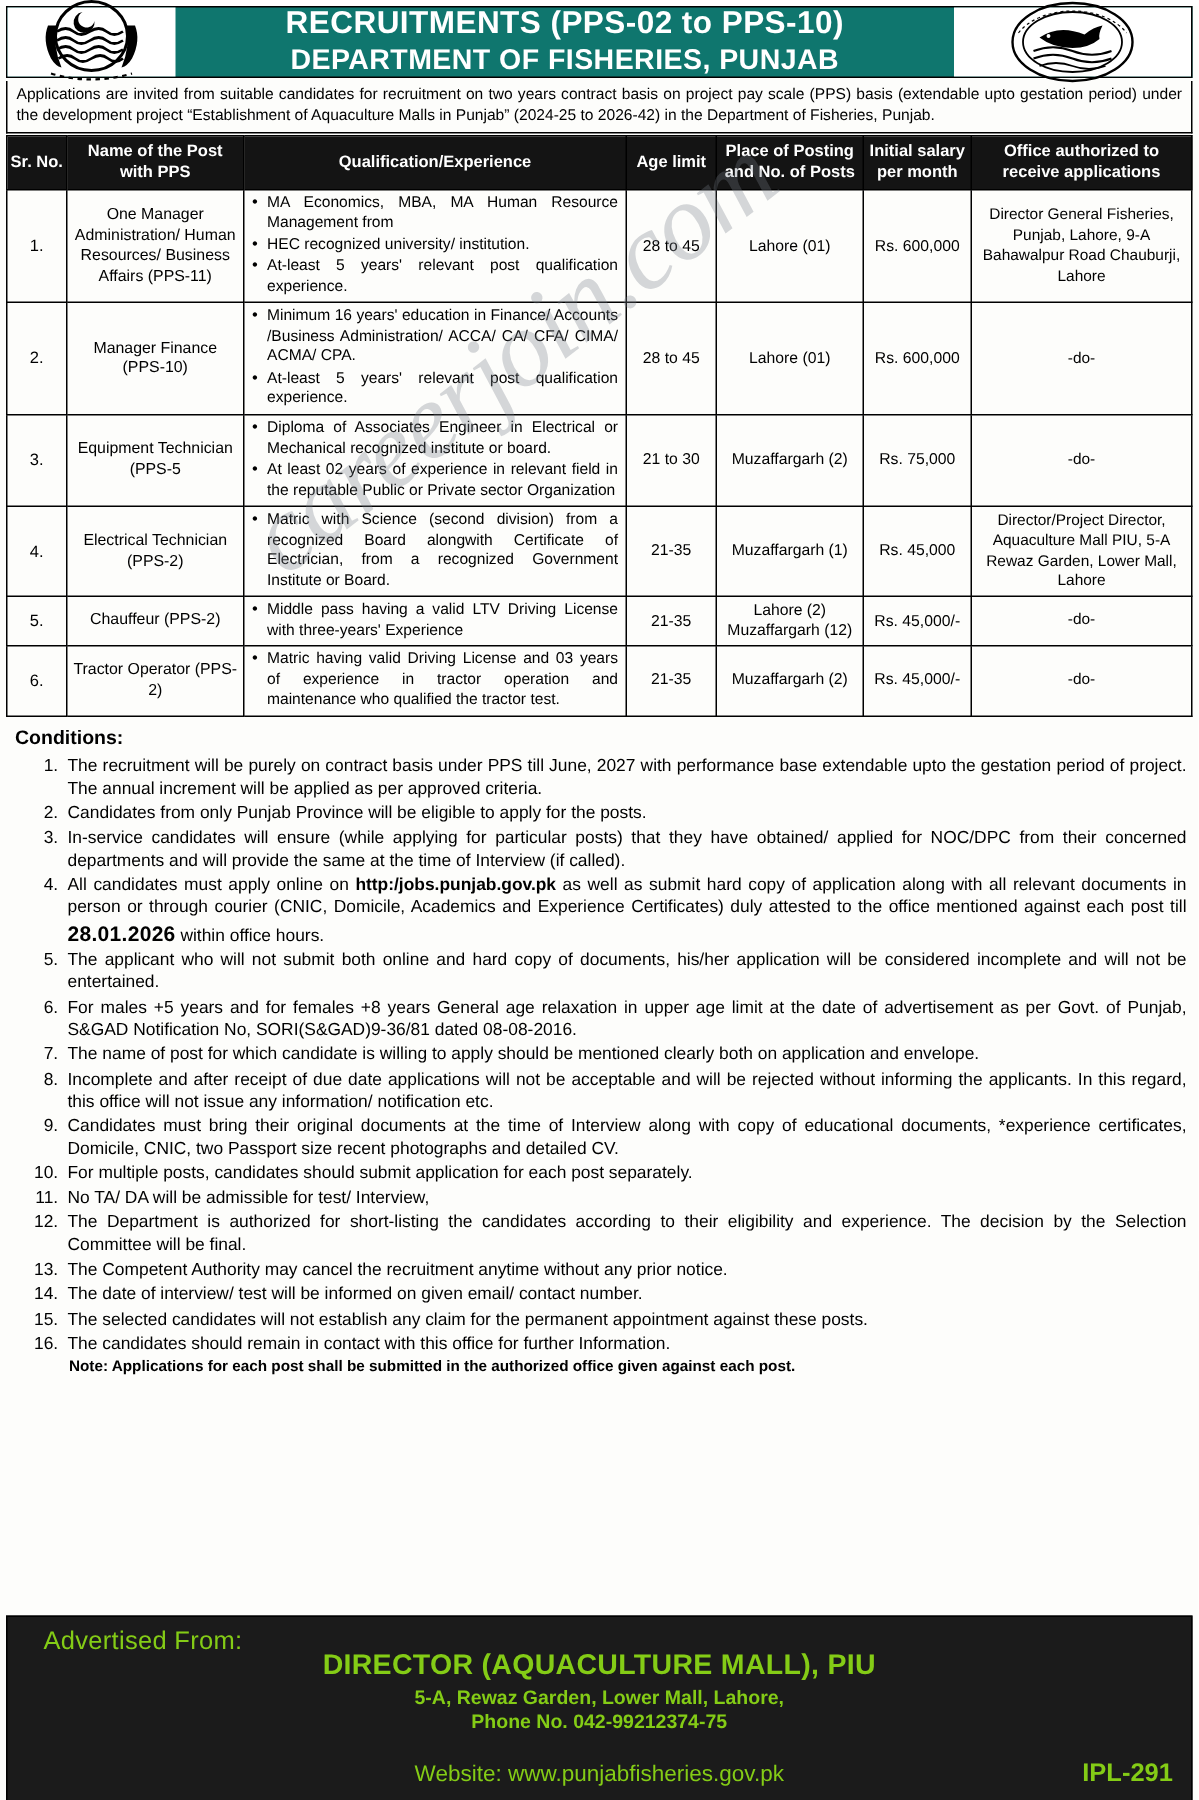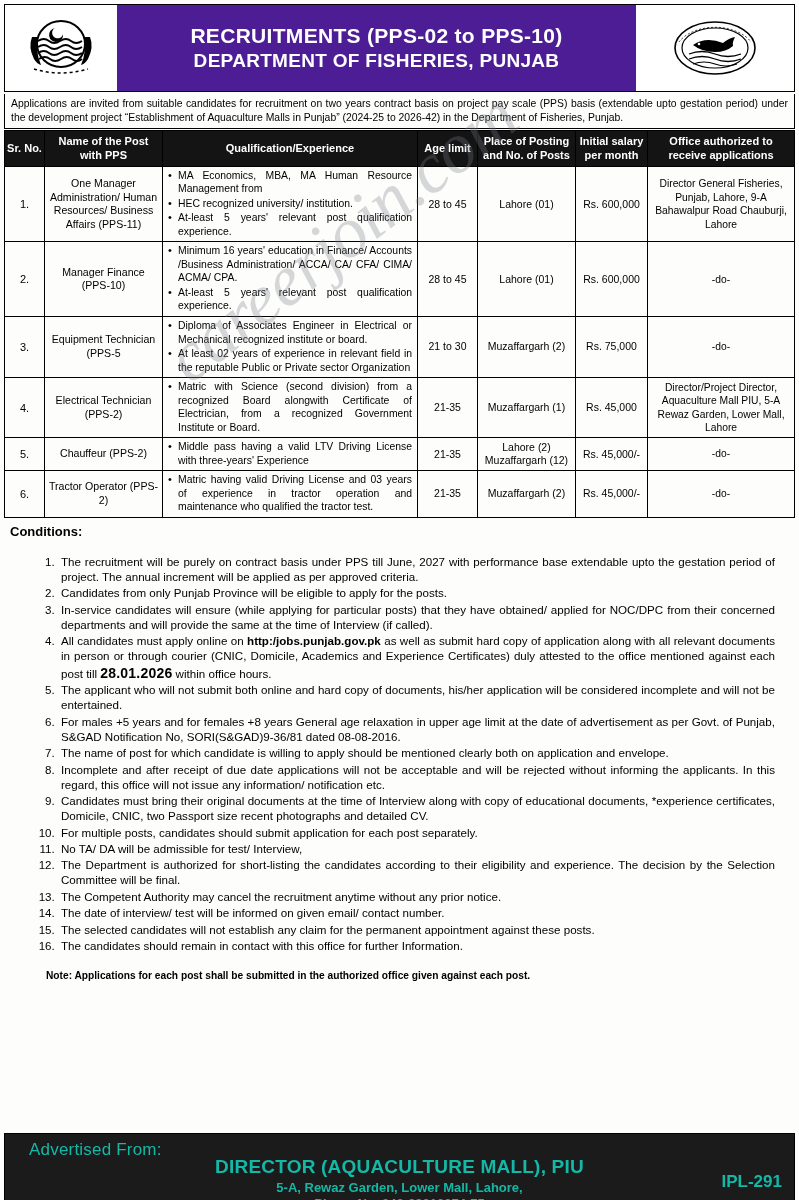--- a/index.html
+++ b/index.html
@@ -36,22 +36,22 @@
     white-space: nowrap;
     pointer-events: none;
     z-index: 60;
     letter-spacing: -1px;
   }
 
   
   .header {
     display: flex;
     align-items: stretch;
-    background: #4c1d95;
-    height: 88px;
+    background: #0f766e;
+    height: 48px;
     margin: 4px 4px 0 4px;
     border: 1px solid #000;
   }
   .logo-box {
     background: #ffffff;
     width: 112px;
     display: flex; align-items: center; justify-content: center;
     flex: 0 0 112px;
   }
   .logo-box.right { width: 158px; flex: 0 0 158px; }
@@ -132,21 +132,21 @@
 
   
   .conditions-wrap {
     margin: 6px 4px 0 10px;
     position: relative;
   }
   .cond-title {
     font-size: 13px; font-weight: bold; margin-bottom: 5px;
   }
   ol.conds {
-    margin: 16px; padding: 0 4px 0 32px;
+    margin: 0; padding: 0 4px 0 32px;
     font-size: 11.6px;
     line-height: 1.29;
   }
   ol.conds > li {
     margin-bottom: 1.5px;
     text-align: justify;
     padding-left: 3px;
   }
   ol.conds > li::marker { font-weight: normal; }
   .b { font-weight: bold; }
@@ -155,24 +155,24 @@
     font-size: 10.2px; font-weight: bold;
     margin-top: 1px; margin-left: 36px;
     line-height: 1.25;
   }
 
   
   .footer {
     position: absolute;
     left: 4px; right: 4px; bottom: 3px;
     background: #1b1b1b;
-    color: #14b8a6;
+    color: #84cc16;
     border: 1px solid #000;
     padding: 4px 10px 6px 10px;
-    height: 68px;
+    height: 124px;
   }
   .adv-from {
     font-size: 17px; font-weight: normal; letter-spacing: .2px;
     margin: 2px 0 0 14px;
   }
   .f-center { text-align: center; margin-top: -4px; }
   .f-director {
     font-size: 19px; font-weight: bold; letter-spacing: .2px;
   }
   .f-addr { font-size: 13px; font-weight: bold; margin-top: 2px; }

